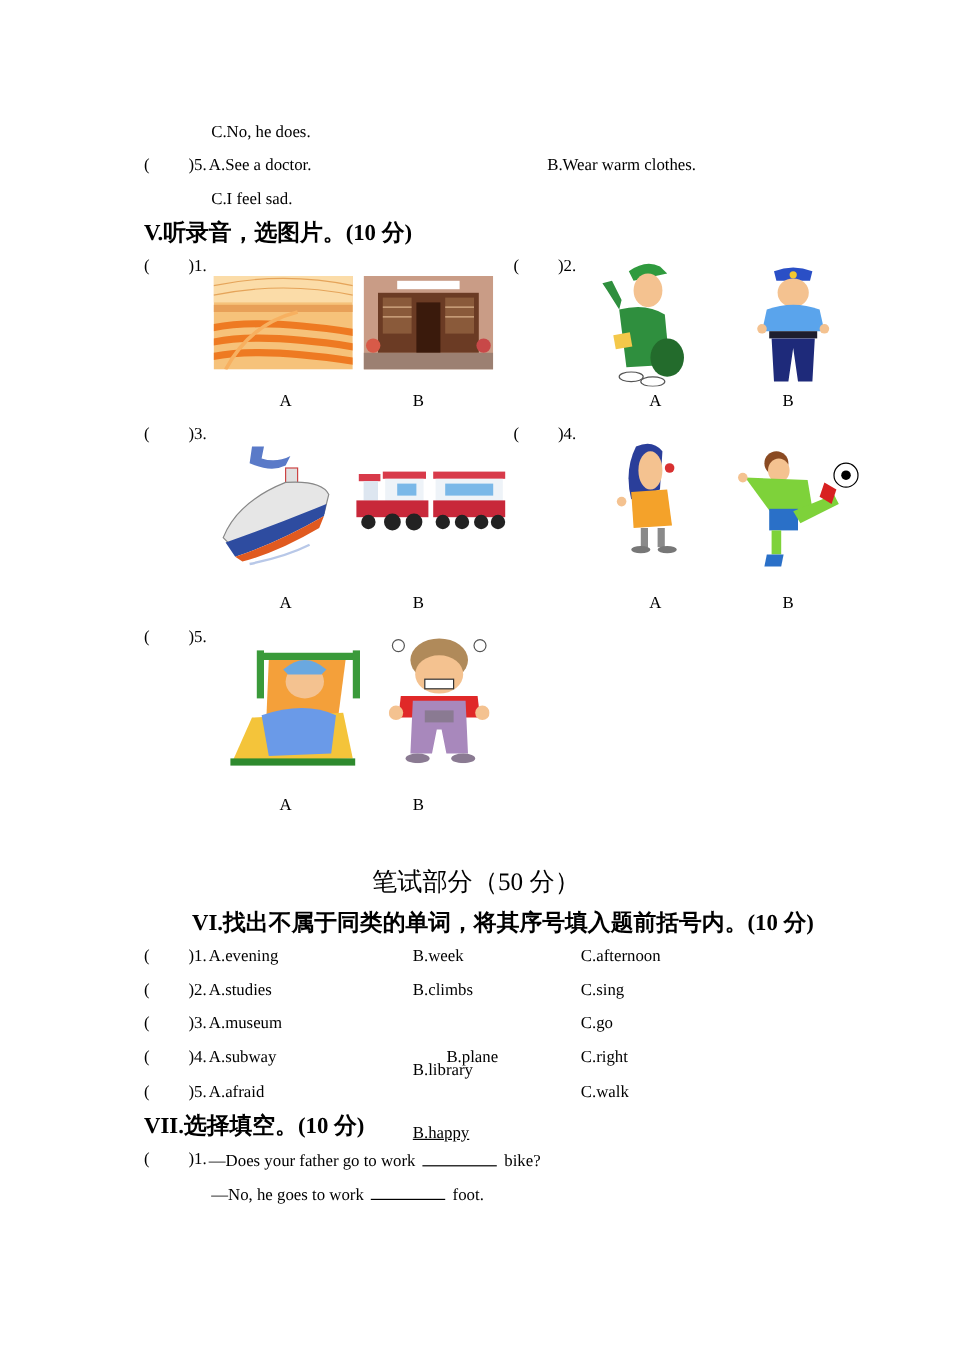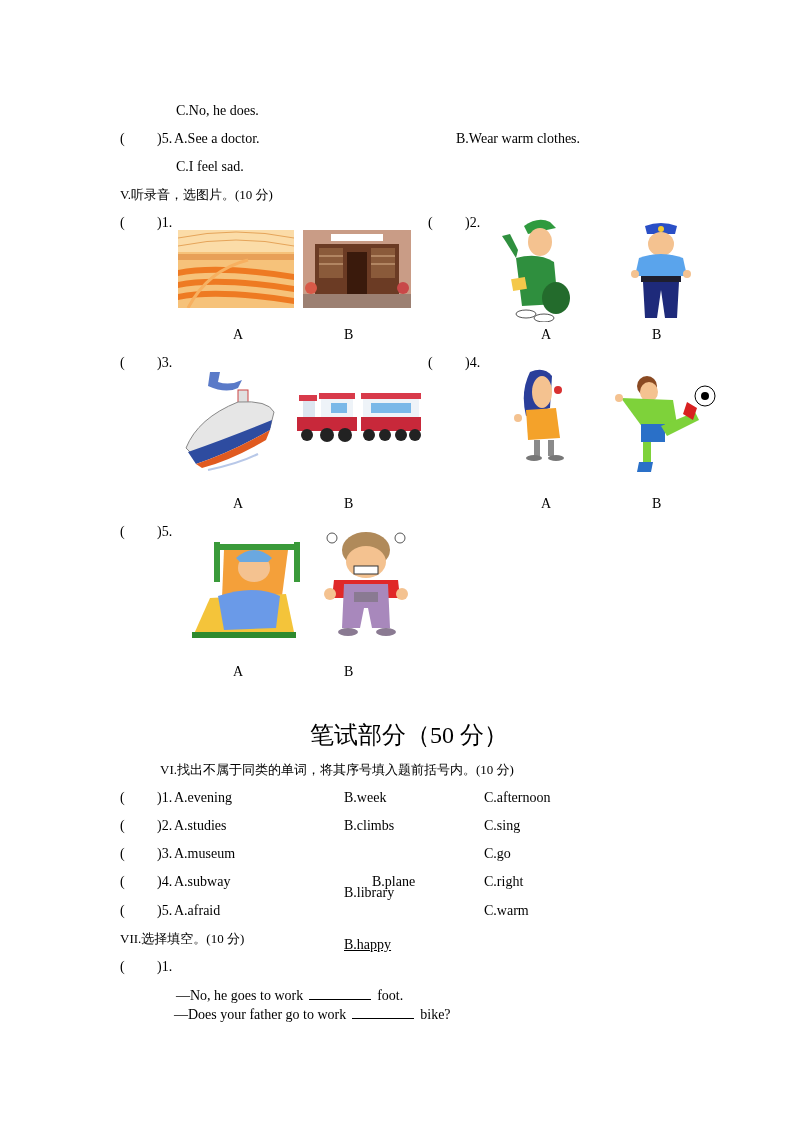--- a/index.html
+++ b/index.html
@@ -1,21 +1,21 @@
 <!DOCTYPE html>
 <html><head>
 <meta charset="utf-8">
 <style>
   html, body { margin: 0; padding: 0; background: #ffffff; }
   body { width: 794px; height: 1123px; position: relative; overflow: hidden;
          font-family: "Liberation Serif", "DejaVu Serif", serif; color: #000; }
   .abs { position: absolute; white-space: nowrap; }
   .t { font-size: 14px; line-height: 16px; }
-  .h { font-size: 13px; font-weight: normal; line-height: 18px; }
-  .big { font-size: 24px; line-height: 24px; }
+  .h { font-size: 19px; font-weight: bold; line-height: 18px; }
+  .big { font-size: 21px; line-height: 24px; }
   .pic { position: absolute; }
   .blank { display: inline-block; width: 62px; border-bottom: 1px solid #000; height: 12px; margin: 0 6px; vertical-align: baseline; }
 </style>
 </head>
 <body>
 
 <div class="abs t" style="left:176px; top:103px;">C.No, he does.</div>
 
 <div class="abs t" style="left:120px; top:131px;">(</div>
 <div class="abs t" style="left:157px; top:131px;">)5.</div>
@@ -229,26 +229,26 @@
     <div class="abs t" style="left:157px; top:874px;">)4.</div>
     <div class="abs t" style="left:174px; top:874px;">A.subway</div>
     <div class="abs t" style="left:344px; top:874px;margin-left:28px;">B.plane</div>
     <div class="abs t" style="left:484px; top:874px;">C.right</div>
   </div>
   <div>
     <div class="abs t" style="left:120px; top:903px;">(</div>
     <div class="abs t" style="left:157px; top:903px;">)5.</div>
     <div class="abs t" style="left:174px; top:903px;">A.afraid</div>
     <div class="abs t" style="left:344px; top:937px;text-decoration:underline;">B.happy</div>
-    <div class="abs t" style="left:484px; top:903px;">C.warm</div>
+    <div class="abs t" style="left:484px; top:903px;">C.walk</div>
   </div>
 </div>
 
 <div class="abs h" style="left:120px; top:930px;">VII.选择填空。(10 分)</div>
 
 <div class="abs t" style="left:120px; top:959px;">(</div>
 <div class="abs t" style="left:157px; top:959px;">)1.</div>
-<div class="abs t" style="left:174px; top:959px;margin-top:47px;">
+<div class="abs t" style="left:174px; top:959px;">
   <span>—Does your father  go to work</span><span class="blank"></span><span>bike?</span>
 </div>
 <div class="abs t" style="left:176px; top:987px;font-family:Liberation Serif, serif;">
   <span>—No, he goes to work</span><span class="blank"></span><span>foot.</span>
 </div>
 
 </body></html>

